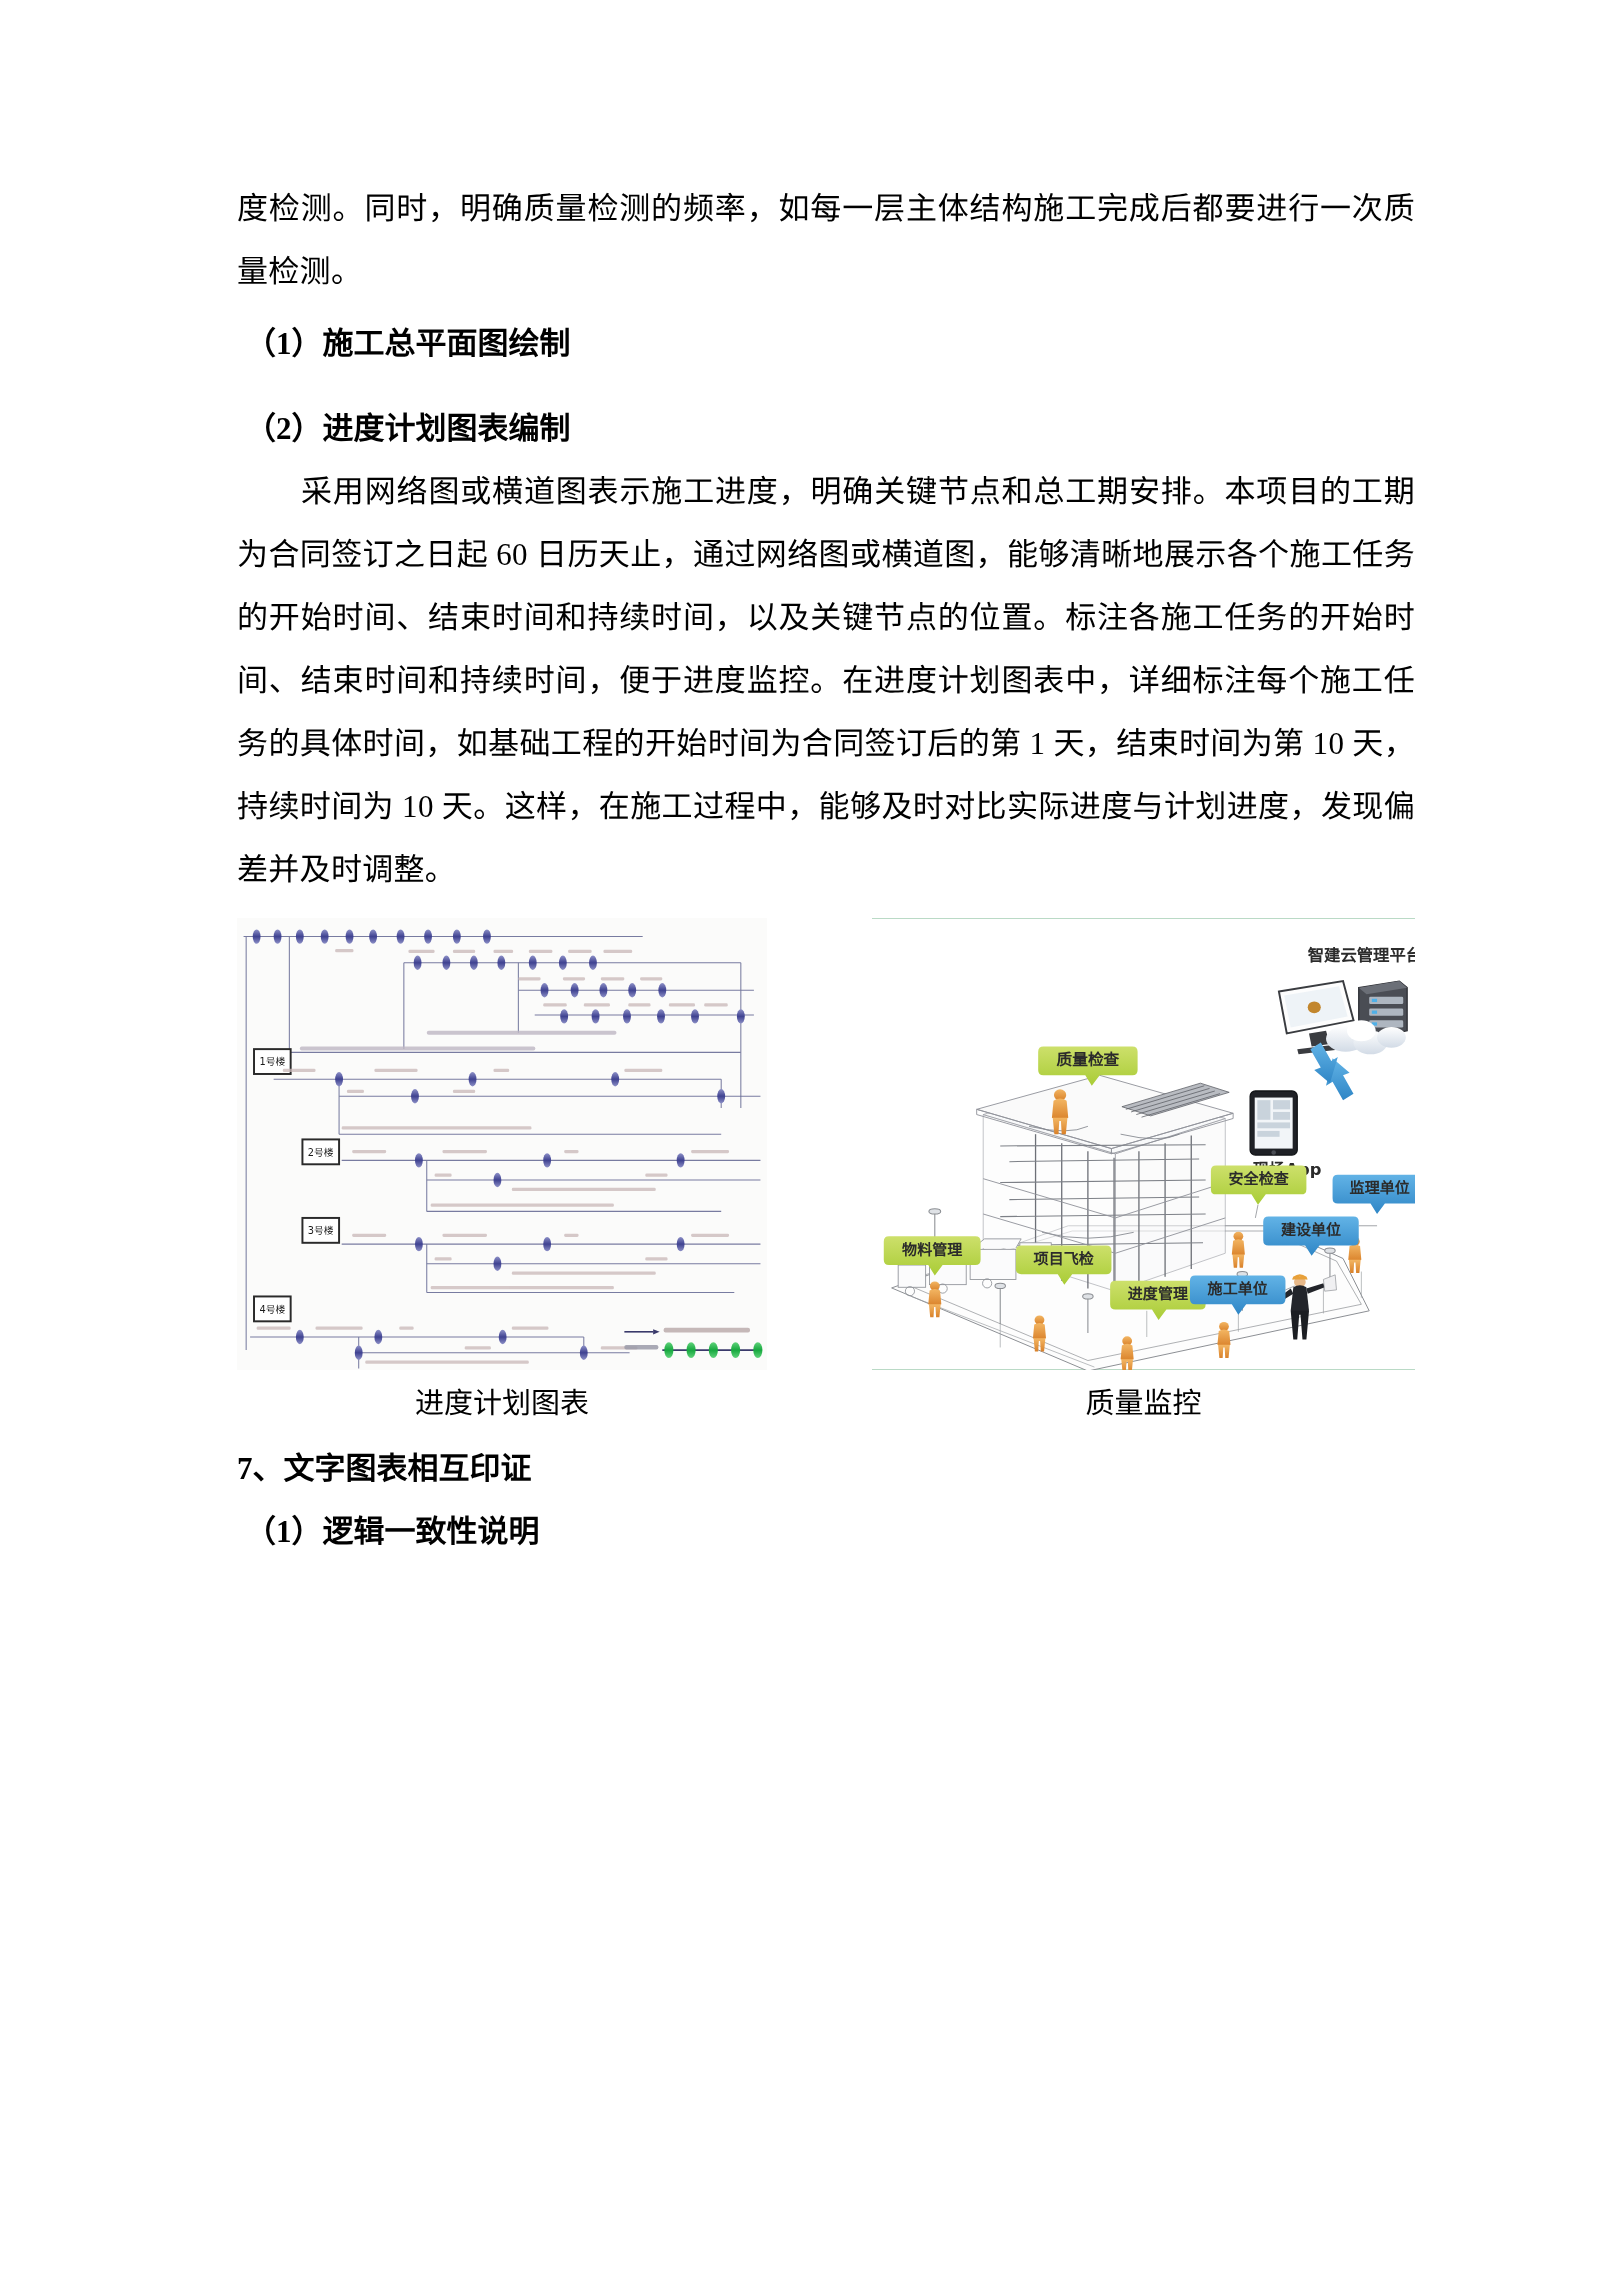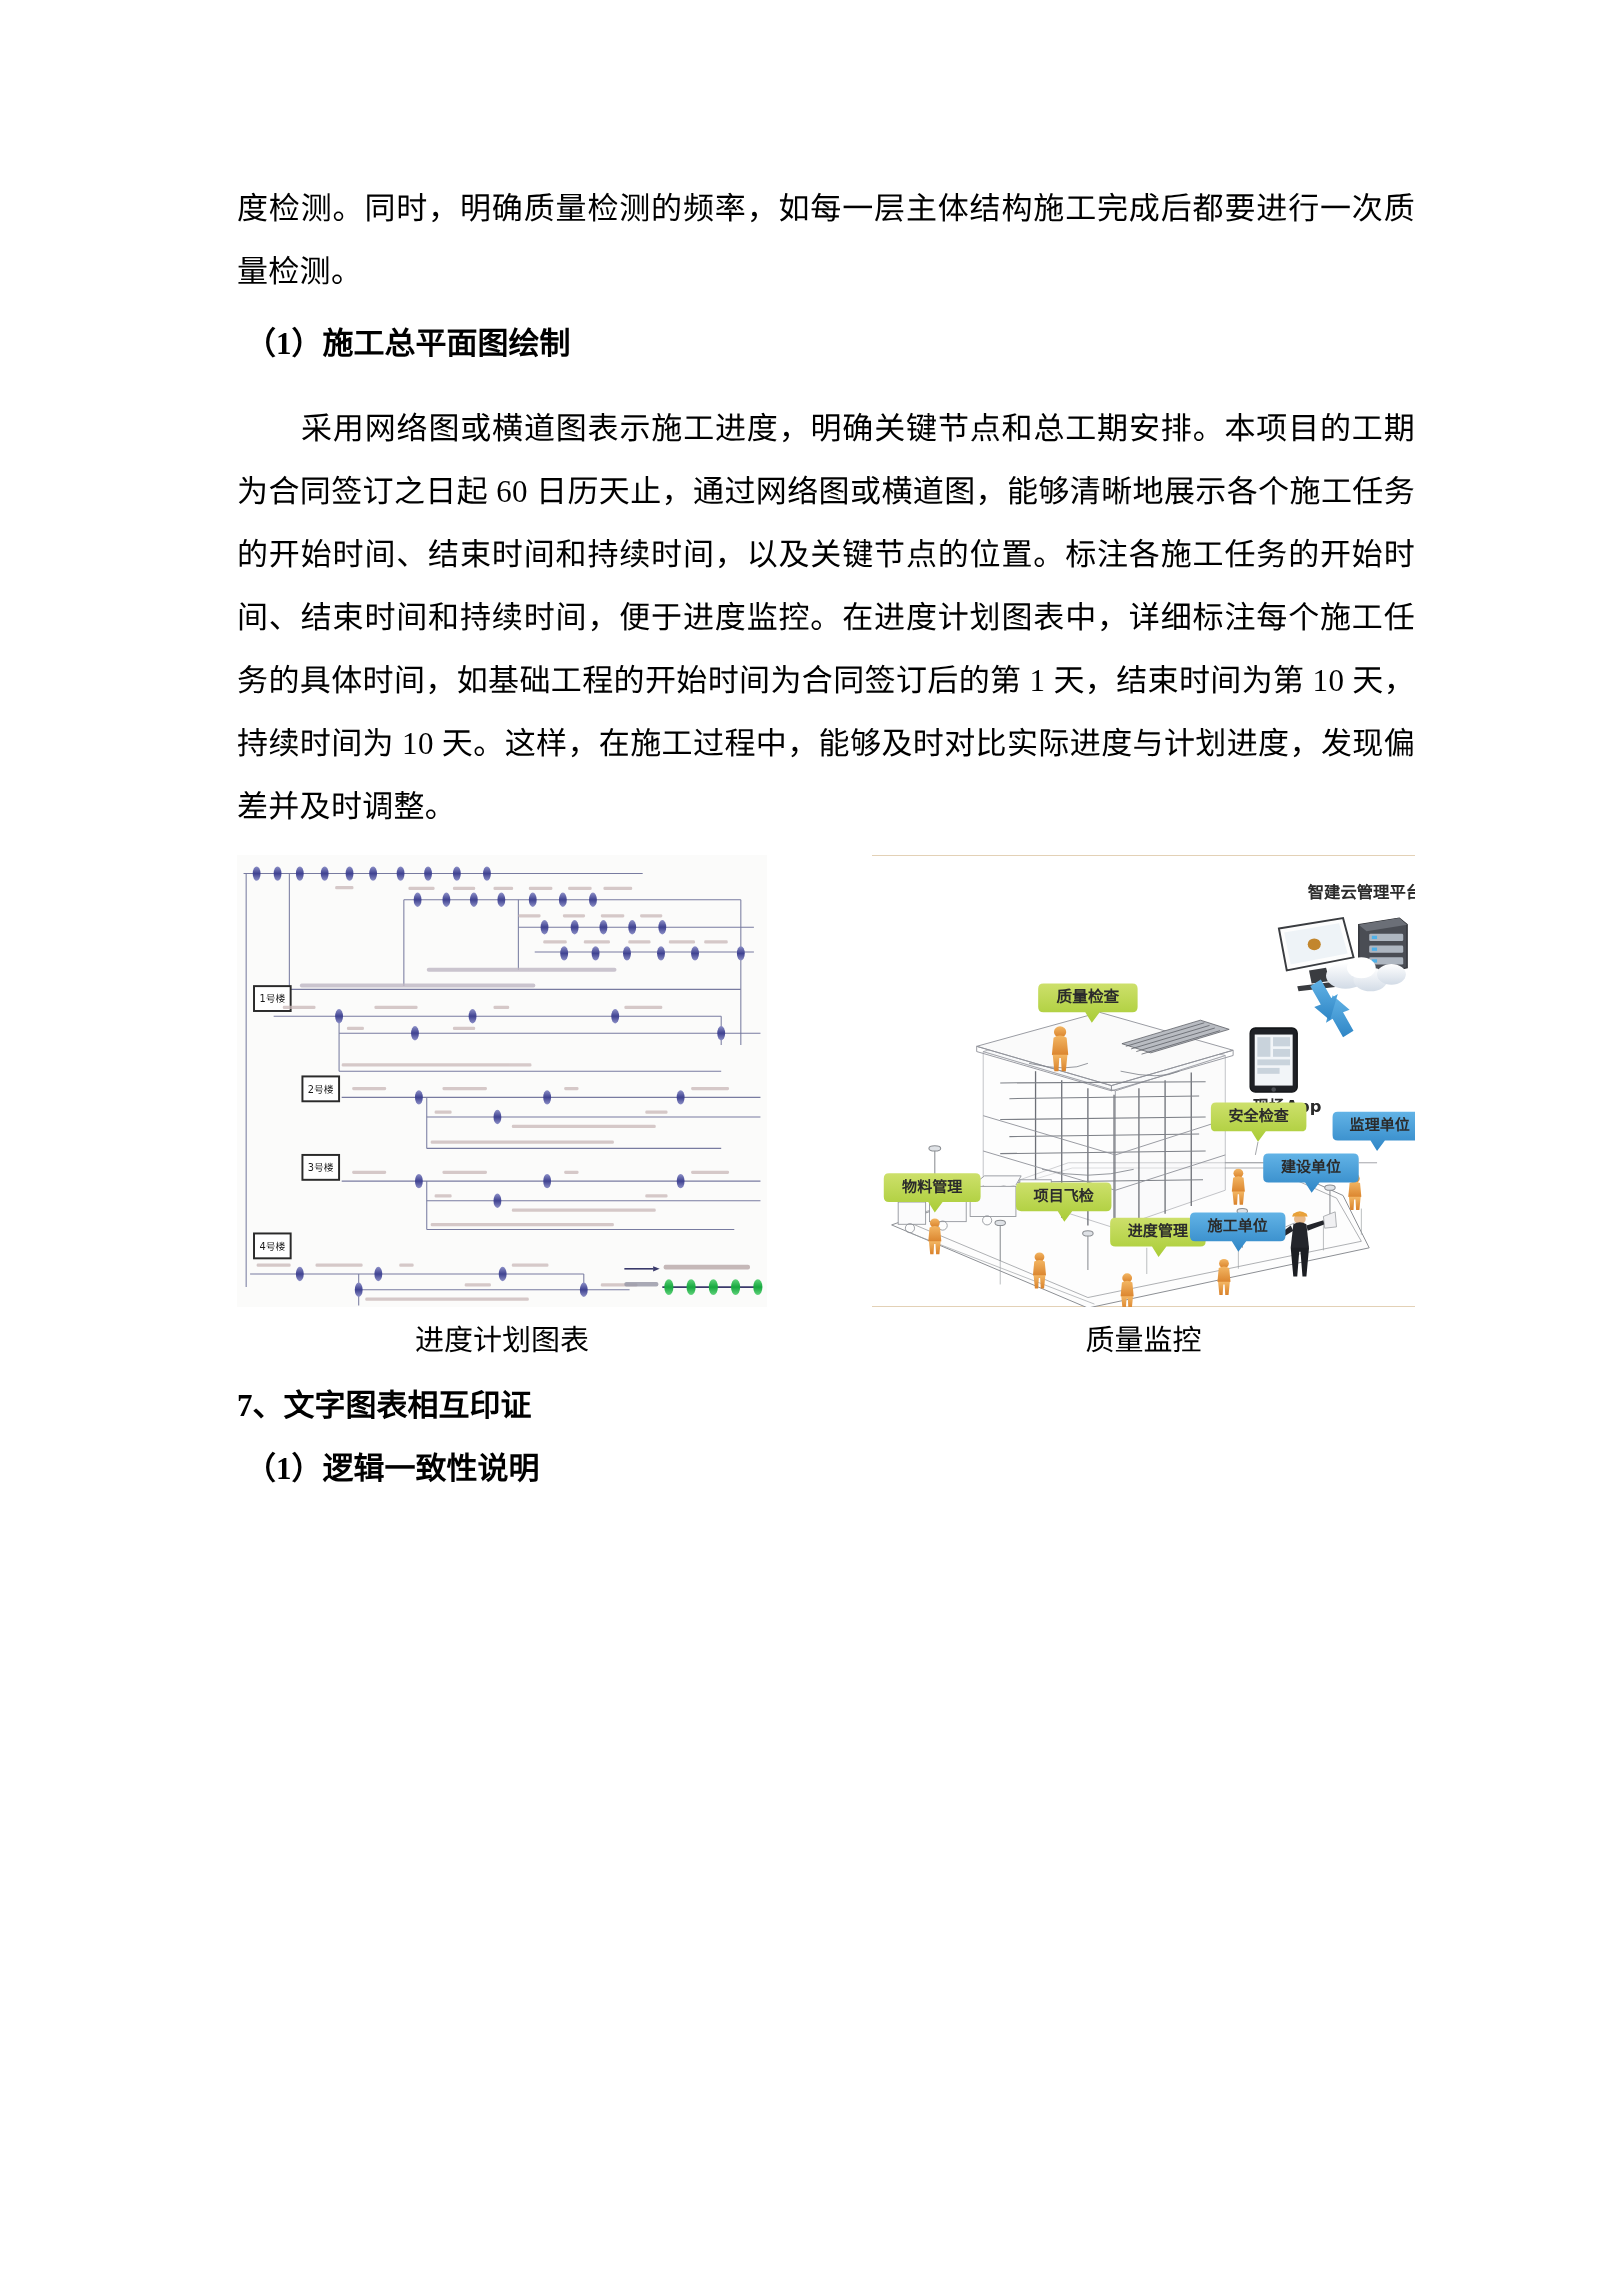--- a/index.html
+++ b/index.html
@@ -74,21 +74,21 @@
     width:530px;height:452px;
     background:#fbfbfa;
     overflow:hidden;
   }
   .net-svg{ display:block; width:530px; height:452px; }
 
   
   .site-wrap{
     position:relative;
     width:543px;height:452px;
-    background:#a16207;
+    background:#15803d;
     overflow:hidden;
   }
   .site-svg{ display:block; width:543px; height:452px; }
 
   .tagtext{
     font-family:"DejaVu Sans","Liberation Sans",sans-serif;
     font-weight:bold;
     fill:#2b2b2b;
   }
 </style>
@@ -101,20 +101,21 @@
     <p class="para">度检测。同时，明确质量检测的频率，如每一层主体结构施工完成后都要进行一次质量检测。</p>
 
     <div class="gap-s"></div>
 
 
     <h4 class="heading sub">（1）施工总平面图绘制</h4>
 
 
     <div class="gap-m"></div>
 
+    <h4 class="heading sub">（2）进度计划图表编制</h4>
 
     <p class="para indent">采用网络图或横道图表示施工进度，明确关键节点和总工期安排。本项目的工期为合同签订之日起 60 日历天止，通过网络图或横道图，能够清晰地展示各个施工任务的开始时间、结束时间和持续时间，以及关键节点的位置。标注各施工任务的开始时间、结束时间和持续时间，便于进度监控。在进度计划图表中，详细标注每个施工任务的具体时间，如基础工程的开始时间为合同签订后的第 1 天，结束时间为第 10 天，持续时间为 10 天。这样，在施工过程中，能够及时对比实际进度与计划进度，发现偏差并及时调整。</p>
 
     <div class="figure-row">
 
       <div class="figure left">
         <div class="net-wrap">
           <svg class="net-svg" viewBox="0 0 810 690" xmlns="http://www.w3.org/2000/svg">
             <defs>
               <linearGradient id="nodeg" x1="0" y1="0" x2="0" y2="1">

